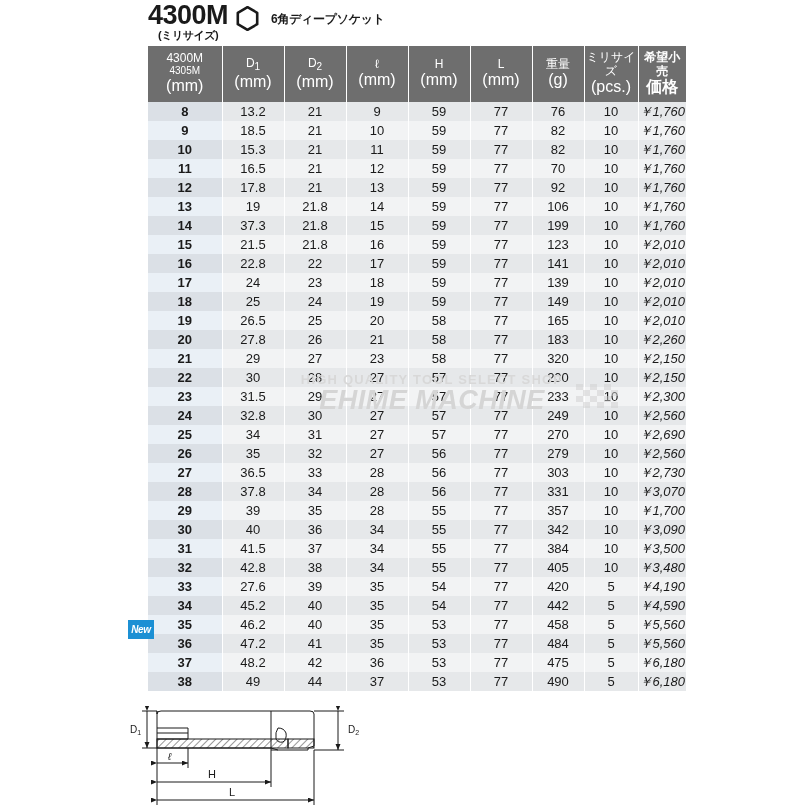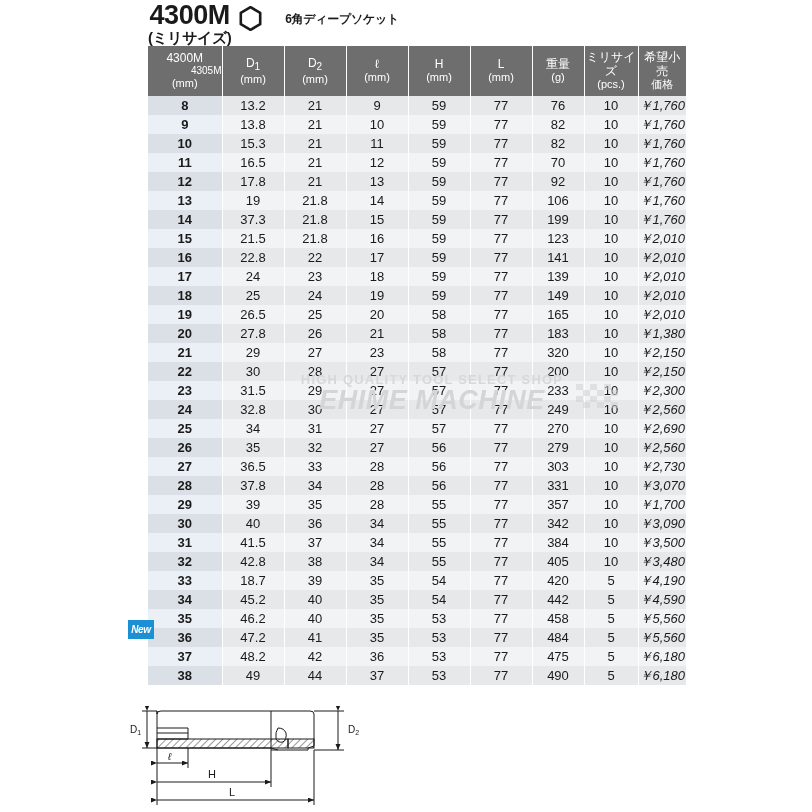--- a/index.html
+++ b/index.html
@@ -31,32 +31,32 @@
     line-height: 1;
   }
   #model-code {
     font-size: 27px;
     font-weight: bold;
     letter-spacing: -0.5px;
     color: #1a1a1a;
     font-family: "Liberation Sans", sans-serif;
   }
   #model-size-note {
-    font-size: 15px;
+    font-size: 11px;
     font-weight: bold;
     color: #1a1a1a;
     margin-top: 1px;
     letter-spacing: -0.5px;
   }
   #hex-icon {
     margin-left: 6px;
     margin-top: 3px;
   }
   #product-type-label {
-    margin-left: 21px;
+    margin-left: 10px;
     margin-top: 9px;
     font-size: 12px;
     font-weight: bold;
     color: #1a1a1a;
     letter-spacing: -0.3px;
   }
 
   
   #spec-table {
     position: absolute;
@@ -70,28 +70,27 @@
     background: #6e6e6e;
     color: #ffffff;
     font-size: 12px;
     font-weight: normal;
     text-align: center;
     padding: 4px 0 5px 0;
     line-height: 1.18;
     border-right: 1px solid #ffffff;
     vertical-align: middle;
   }
-  #spec-table th:last-child { border-right: none; }
+  #spec-table th:last-child { border-right: none; font-weight: bold; }
   #spec-table th .sub {
     font-size: 10px;
     display: block;
-    text-align: right;
   }
   #spec-table th .unit {
-    font-size: 11px;
+    font-size: 16px;
     display: block;
   }
   #spec-table td {
     font-size: 13px;
     color: #1a1a1a;
     text-align: center;
     height: 19px;
     padding: 0;
     border-right: 1px solid #ffffff;
     white-space: nowrap;
@@ -260,21 +259,21 @@
         <td>21</td>
         <td>9</td>
         <td>59</td>
         <td>77</td>
         <td>76</td>
         <td>10</td>
         <td class="price-col">￥1,760</td>
       </tr>
       <tr>
         <td class="size-col">9</td>
-        <td>13.8</td>
+        <td>18.5</td>
         <td>21</td>
         <td>10</td>
         <td>59</td>
         <td>77</td>
         <td>82</td>
         <td>10</td>
         <td class="price-col">￥1,760</td>
       </tr>
       <tr>
         <td class="size-col">10</td>
@@ -388,21 +387,21 @@
       </tr>
       <tr>
         <td class="size-col">20</td>
         <td>27.8</td>
         <td>26</td>
         <td>21</td>
         <td>58</td>
         <td>77</td>
         <td>183</td>
         <td>10</td>
-        <td class="price-col">￥1,380</td>
+        <td class="price-col">￥2,260</td>
       </tr>
       <tr>
         <td class="size-col">21</td>
         <td>29</td>
         <td>27</td>
         <td>23</td>
         <td>58</td>
         <td>77</td>
         <td>320</td>
         <td>10</td>
@@ -524,21 +523,21 @@
         <td>38</td>
         <td>34</td>
         <td>55</td>
         <td>77</td>
         <td>405</td>
         <td>10</td>
         <td class="price-col">￥3,480</td>
       </tr>
       <tr>
         <td class="size-col">33</td>
-        <td>18.7</td>
+        <td>27.6</td>
         <td>39</td>
         <td>35</td>
         <td>54</td>
         <td>77</td>
         <td>420</td>
         <td>5</td>
         <td class="price-col">￥4,190</td>
       </tr>
       <tr>
         <td class="size-col">34</td>

